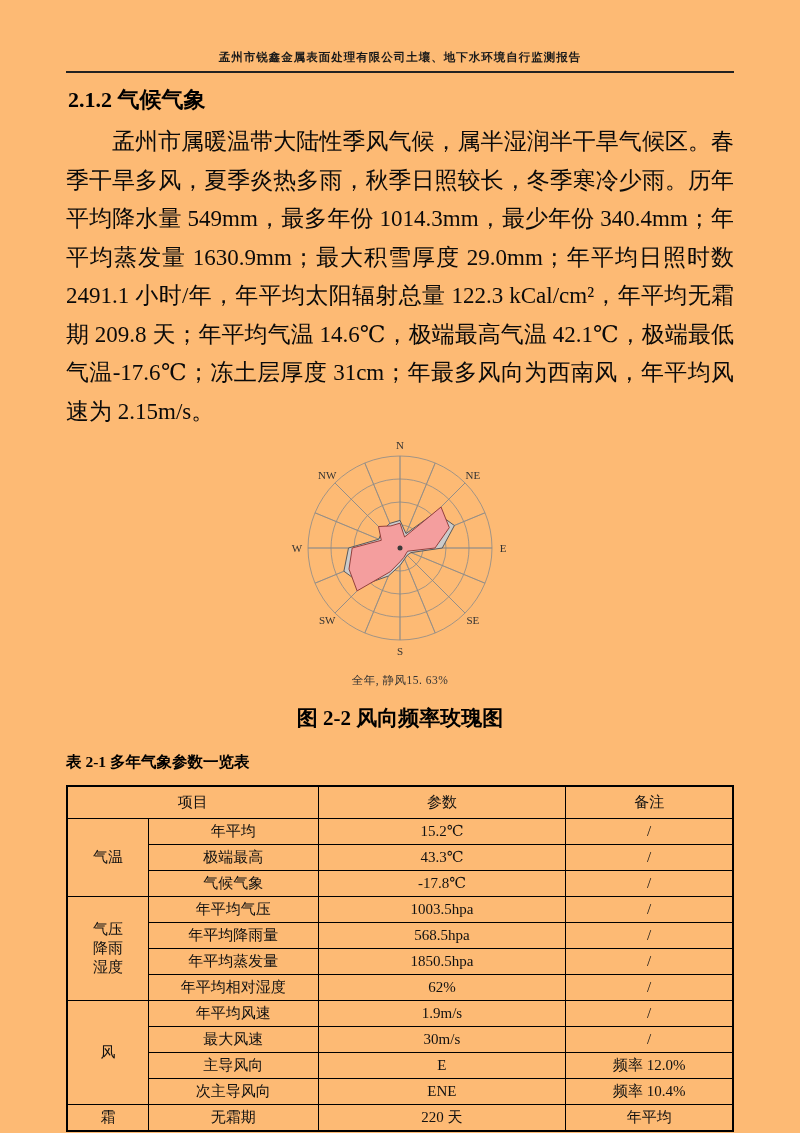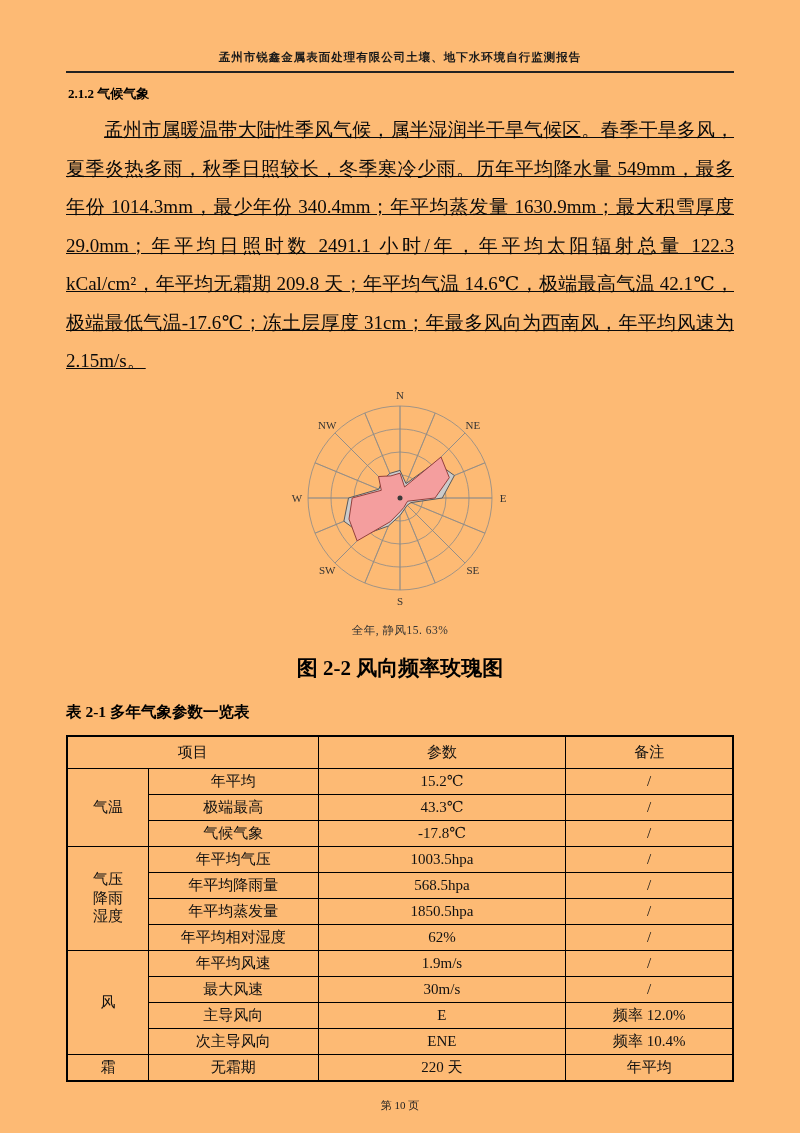--- a/index.html
+++ b/index.html
@@ -24,32 +24,31 @@
     font-family:"Liberation Sans","DejaVu Sans",sans-serif;
   }
   .doc-header-rule{
     margin-top:6px;
     border:none;
     border-top:2px solid #222;
     height:0;
   }
   .section-heading{
     margin:12px 0 0 2px;
-    font-size:13px;
+    font-size:22px;
     font-weight:bold;
     color:#000;
   }
   .body-para{
     margin:8px 0 0 0;
-    font-size:19px;
+    font-size:23px;
     line-height:38.5px;
     text-align:justify;
     text-indent:2em;
     color:#0a0a0a;
-    text-decoration:underline;
   }
   .figure-block{
     margin-top:10px;
     text-align:center;
   }
   .rose-svg{display:block;margin:0 auto;}
   .chart-subtitle{
     margin-top:10px;
     font-size:11.5px;
     color:#333;

